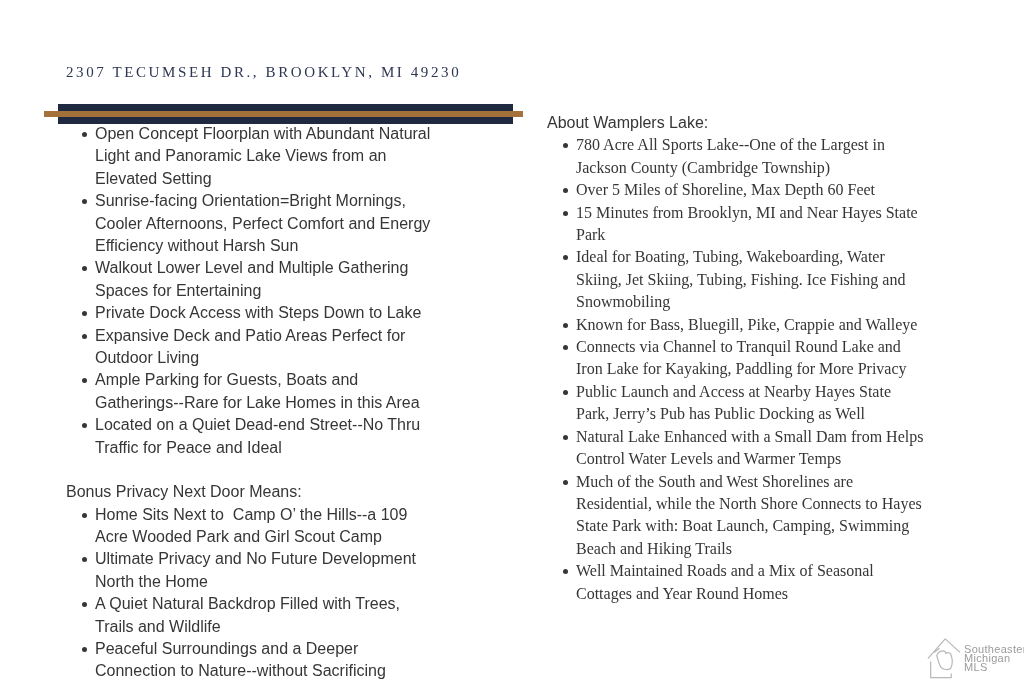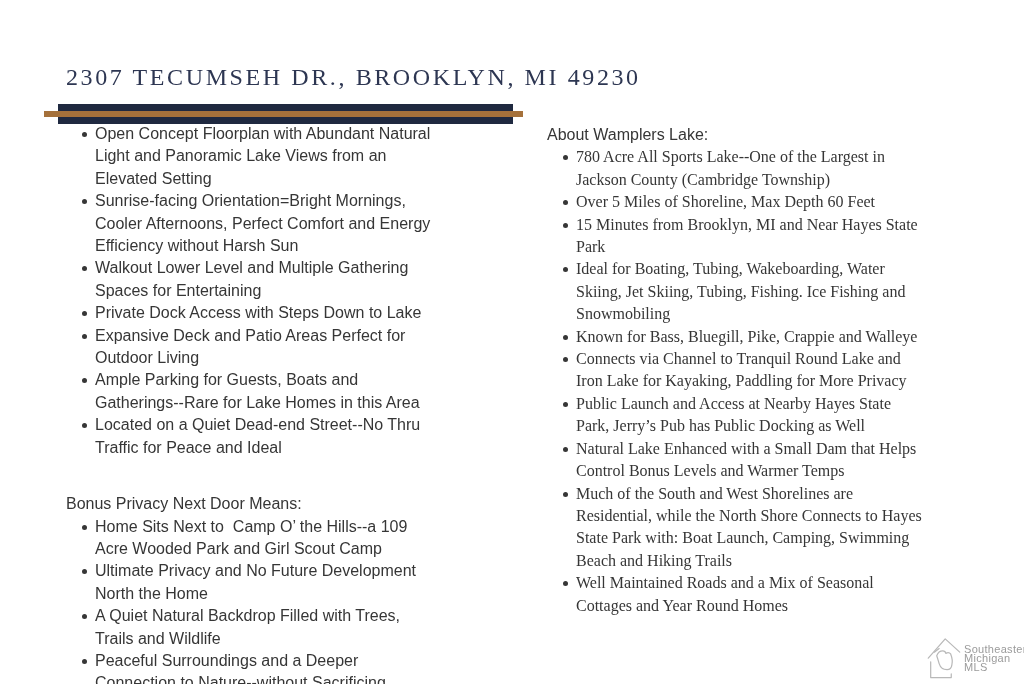--- a/index.html
+++ b/index.html
@@ -14,21 +14,21 @@
     overflow: hidden;
     color: var(--body-text, #363636);
   }
 
   .page-title {
     position: absolute;
     left: 66px;
     top: 64px;
     font-family: "Liberation Serif", serif;
     font-weight: 400;
-    font-size: 24px;
+    font-size: 15px;
     letter-spacing: 2.6px;
     color: var(--title-navy, #2d3652);
     white-space: nowrap;
   }
 
   .divider { position: absolute; left: 0; top: 0; }
   .divider-bar {
     position: absolute;
     left: 58px; top: 104px;
     width: 455px; height: 20px;
@@ -36,29 +36,29 @@
   }
   .divider-line {
     position: absolute;
     left: 44px; top: 111px;
     width: 479px; height: 6px;
     background: var(--copper-line, #a5713b);
   }
 
   .col { position: absolute; font-size: 16px; line-height: 22.4px; }
   .col-left  { left: 66px;  top: 123px; width: 452px; }
-  .col-right { left: 547px; top: 124px; width: 468px; }
+  .col-right { left: 547px; top: 112px; width: 468px; }
 
   .section-heading {
     font-size: 16px;
     line-height: 22.4px;
     color: var(--body-text, #363636);
     font-weight: 400;
   }
-  .col-left .section-heading { margin-top: 34px; }
+  .col-left .section-heading { margin-top: 22px; }
 
   ul.bullet-list { list-style: none; }
   .col-left  ul.bullet-list { width: 372px; }
   .col-right ul.bullet-list { width: 380px; font-family: Liberation Serif, serif; }
 
   ul.bullet-list li {
     position: relative;
     padding-left: 29px;
   }
   ul.bullet-list .dot {
@@ -119,21 +119,21 @@
   <div class="col col-right">
     <h2 class="section-heading">About Wamplers Lake:</h2>
     <ul class="bullet-list">
         <li><span class="dot"></span><span class="li-text">780 Acre All Sports Lake--One of the Largest in Jackson County (Cambridge Township)</span></li>
         <li><span class="dot"></span><span class="li-text">Over 5 Miles of Shoreline, Max Depth 60 Feet</span></li>
         <li><span class="dot"></span><span class="li-text">15 Minutes from Brooklyn, MI and Near Hayes State Park</span></li>
         <li><span class="dot"></span><span class="li-text">Ideal for Boating, Tubing, Wakeboarding, Water Skiing, Jet Skiing, Tubing, Fishing. Ice Fishing and Snowmobiling</span></li>
         <li><span class="dot"></span><span class="li-text">Known for Bass, Bluegill, Pike, Crappie and Walleye</span></li>
         <li><span class="dot"></span><span class="li-text">Connects via Channel to Tranquil Round Lake and Iron Lake for Kayaking, Paddling for More Privacy</span></li>
         <li><span class="dot"></span><span class="li-text">Public Launch and Access at Nearby Hayes State Park, Jerry’s Pub has Public Docking as Well</span></li>
-        <li><span class="dot"></span><span class="li-text">Natural Lake Enhanced with a Small Dam that Helps Control Bonus Levels and Warmer Temps</span></li>
+        <li><span class="dot"></span><span class="li-text">Natural Lake Enhanced with a Small Dam from Helps Control Water Levels and Warmer Temps</span></li>
         <li><span class="dot"></span><span class="li-text">Much of the South and West Shorelines are Residential, while the North Shore Connects to Hayes State Park with: Boat Launch, Camping, Swimming Beach and Hiking Trails</span></li>
         <li><span class="dot"></span><span class="li-text">Well Maintained Roads and a Mix of Seasonal Cottages and Year Round Homes</span></li>
       </ul>
   </div>
 
   <div class="mls-logo">
     <svg width="34" height="46" viewBox="0 0 56 76" fill="none" stroke="#b8b8b8" stroke-width="2" stroke-linecap="round" stroke-linejoin="round">
       <path d="M2 40 L30 8 L54 30"></path>
       <path d="M6 46 L6 72 L40 72 L40 66"></path>
       <path d="M16 36 q3 -8 10 -8 q4 0 5 4 q5 -3 8 1 q4 10 2 18 q-1 8 -8 8 q-10 0 -13 -10 q-2 -7 -4 -13 z"></path>

